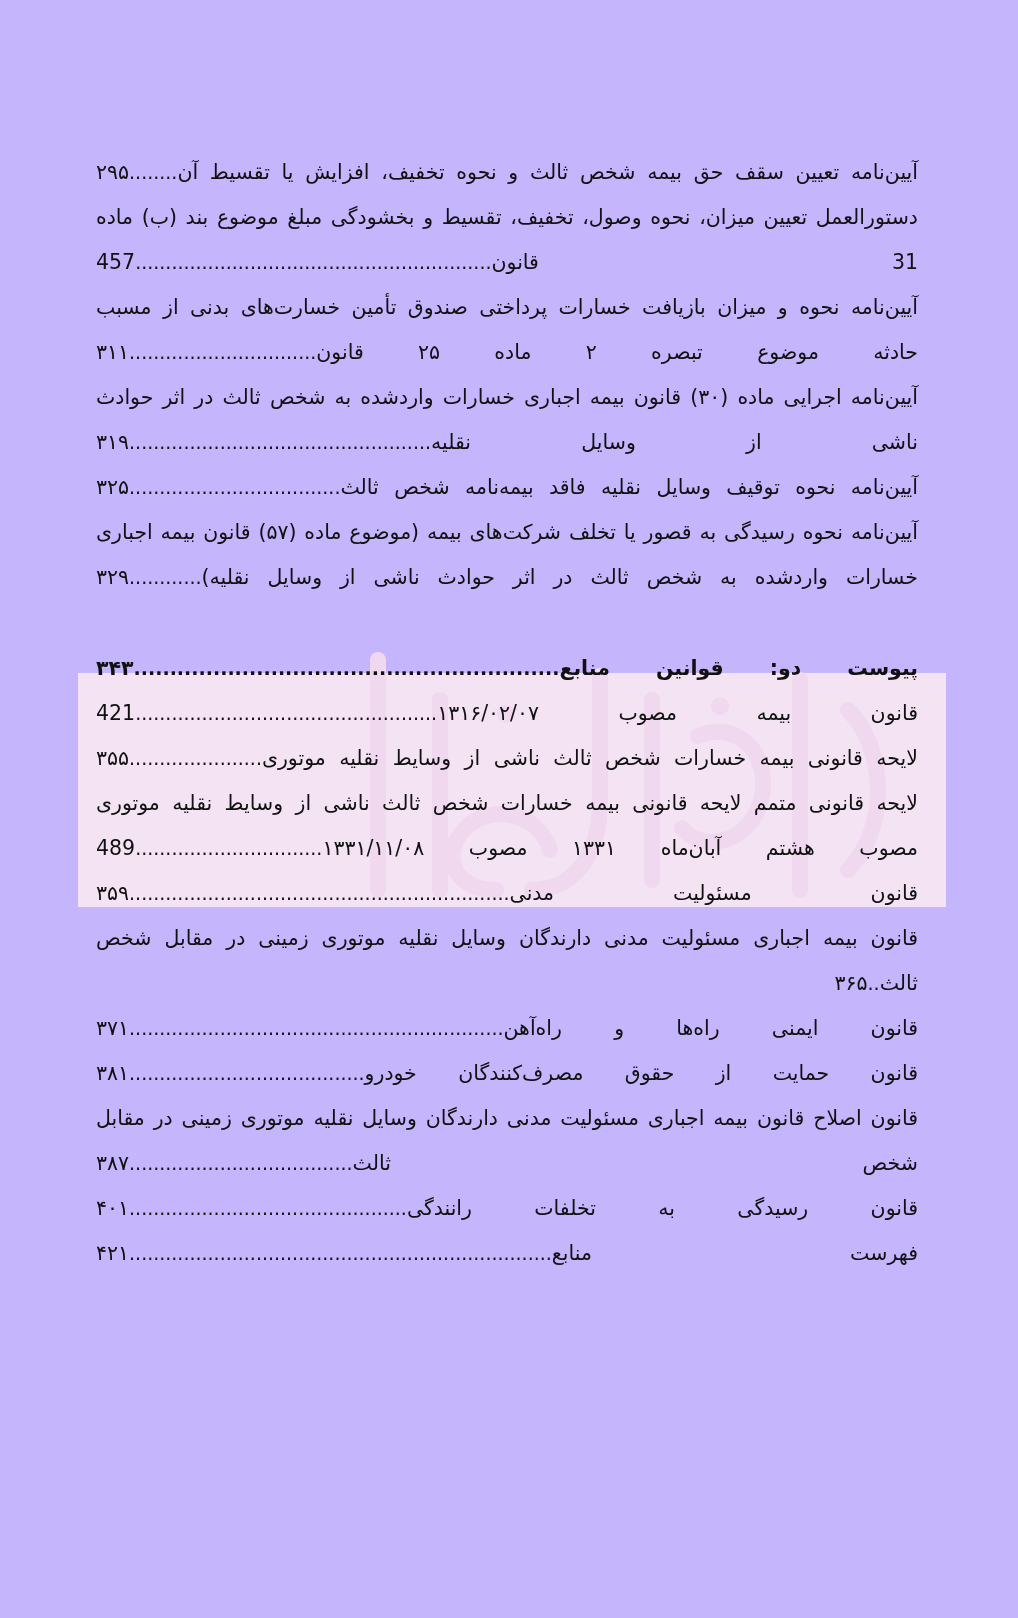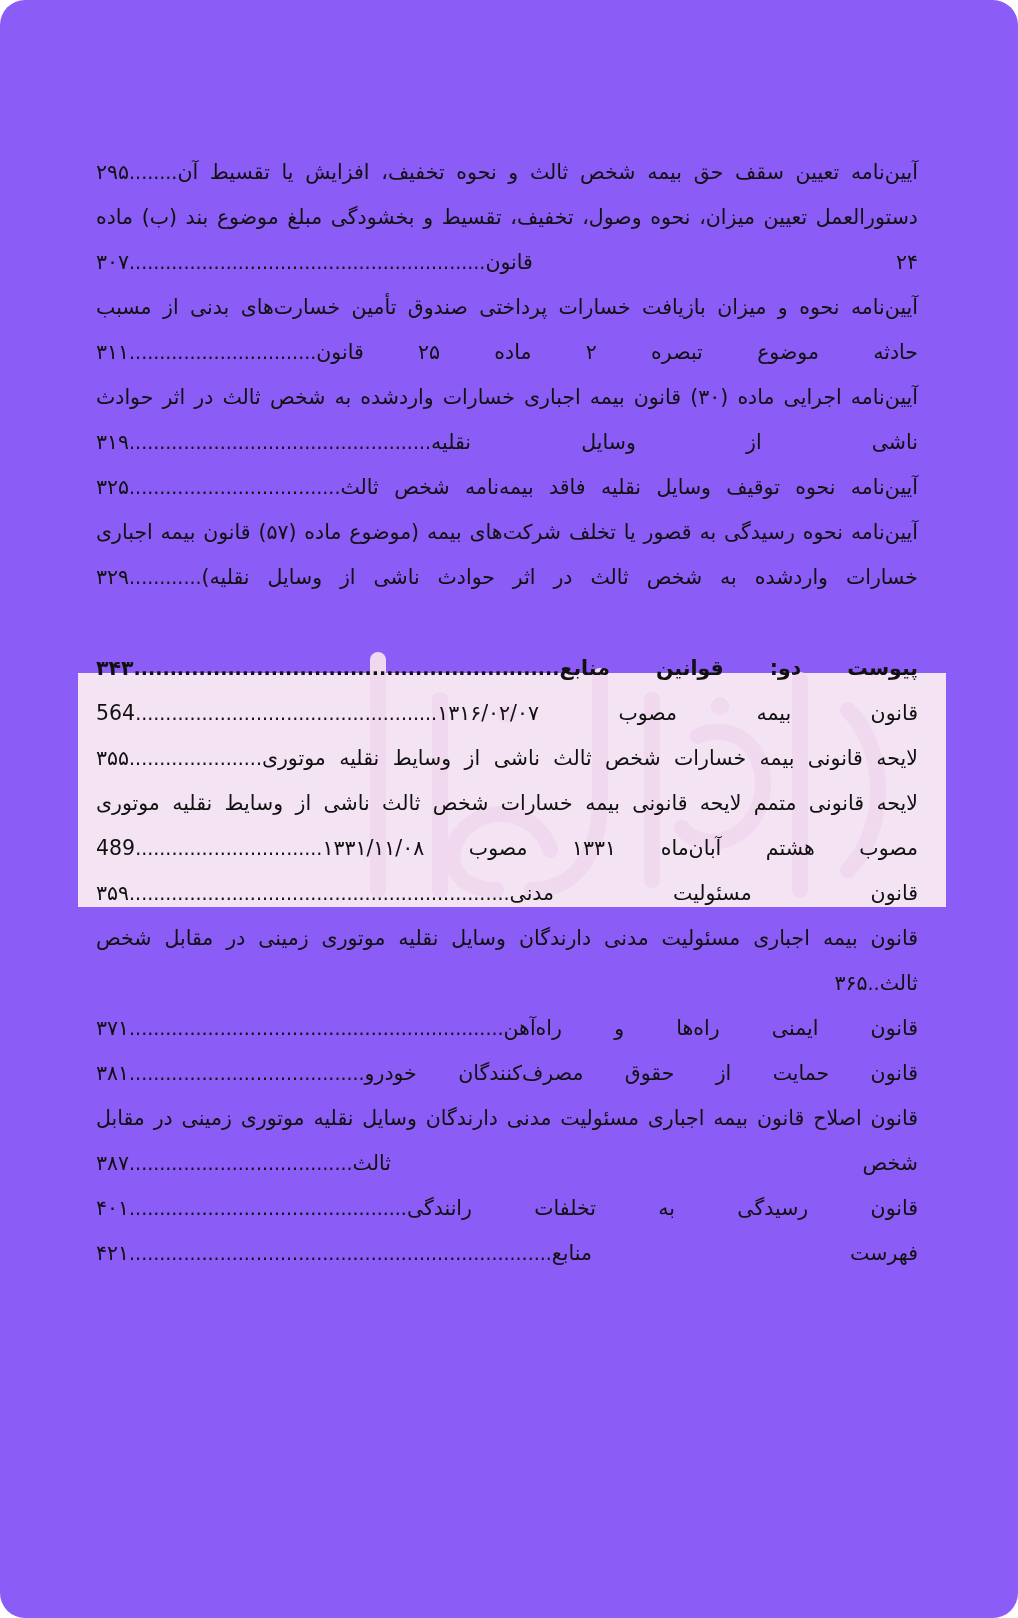--- a/index.html
+++ b/index.html
@@ -13,22 +13,21 @@
     height: 1618px;
     position: relative;
     overflow: hidden;
     font-family: "DejaVu Sans", "Liberation Sans", sans-serif;
   }
 
   
   #page {
     position: absolute;
     inset: 0;
-    background: #8b5cf6;
-    border-radius: 25px;
+    background: #c4b5fd;
   }
 
   
   #highlight-band {
     position: absolute;
     left: 78px;
     top: 673px;
     width: 868px;
     height: 234px;
     background: #f3e3f3;
@@ -113,21 +112,21 @@
     </svg>
   </div>
 
   <div id="toc">
 
     <div>
       <p class="toc-entry">
         <span class="entry-title">آیین‌نامه تعیین سقف حق بیمه شخص ثالث و نحوه تخفیف، افزایش یا تقسیط آن</span><span class="leader">........</span><span class="page-num">۲۹۵</span>
       </p>
       <p class="toc-entry">
-        <span class="entry-title">دستورالعمل تعیین میزان، نحوه وصول، تخفیف، تقسیط و بخشودگی مبلغ موضوع بند (ب) ماده ۲۴ قانون</span><span class="leader">...........................................................</span><span class="page-num">۳۰۷</span>
+        <span class="entry-title">دستورالعمل تعیین میزان، نحوه وصول، تخفیف، تقسیط و بخشودگی مبلغ موضوع بند (ب) ماده 31 قانون</span><span class="leader">...........................................................</span><span class="page-num">457</span>
       </p>
       <p class="toc-entry">
         <span class="entry-title">آیین‌نامه نحوه و میزان بازیافت خسارات پرداختی صندوق تأمین خسارت‌های بدنی از مسبب حادثه موضوع تبصره ۲ ماده ۲۵ قانون</span><span class="leader">...............................</span><span class="page-num">۳۱۱</span>
       </p>
       <p class="toc-entry">
         <span class="entry-title">آیین‌نامه اجرایی ماده (۳۰) قانون بیمه اجباری خسارات واردشده به شخص ثالث در اثر حوادث ناشی از وسایل نقلیه</span><span class="leader">..................................................</span><span class="page-num">۳۱۹</span>
       </p>
       <p class="toc-entry">
         <span class="entry-title">آیین‌نامه نحوه توقیف وسایل نقلیه فاقد بیمه‌نامه شخص ثالث</span><span class="leader">...................................</span><span class="page-num">۳۲۵</span>
       </p>
@@ -136,21 +135,21 @@
       </p>
     </div>
 
     <div style="height:46px"></div>
 
     <div class="in-band">
       <p class="toc-entry bold">
         <span class="entry-title">پیوست دو: قوانین منابع</span><span class="leader">...........................................................</span><span class="page-num">۳۴۳</span>
       </p>
       <p class="toc-entry">
-        <span class="entry-title">قانون بیمه مصوب ۱۳۱۶/۰۲/۰۷</span><span class="leader">..................................................</span><span class="page-num">564</span>
+        <span class="entry-title">قانون بیمه مصوب ۱۳۱۶/۰۲/۰۷</span><span class="leader">..................................................</span><span class="page-num">421</span>
       </p>
       <p class="toc-entry">
         <span class="entry-title">لایحه قانونی بیمه خسارات شخص ثالث ناشی از وسایط نقلیه موتوری</span><span class="leader">......................</span><span class="page-num">۳۵۵</span>
       </p>
       <p class="toc-entry">
         <span class="entry-title">لایحه قانونی متمم لایحه قانونی بیمه خسارات شخص ثالث ناشی از وسایط نقلیه موتوری مصوب هشتم آبان‌ماه ۱۳۳۱ مصوب ۱۳۳۱/۱۱/۰۸</span><span class="leader">...............................</span><span class="page-num">489</span>
       </p>
     </div>
 
     <div>

